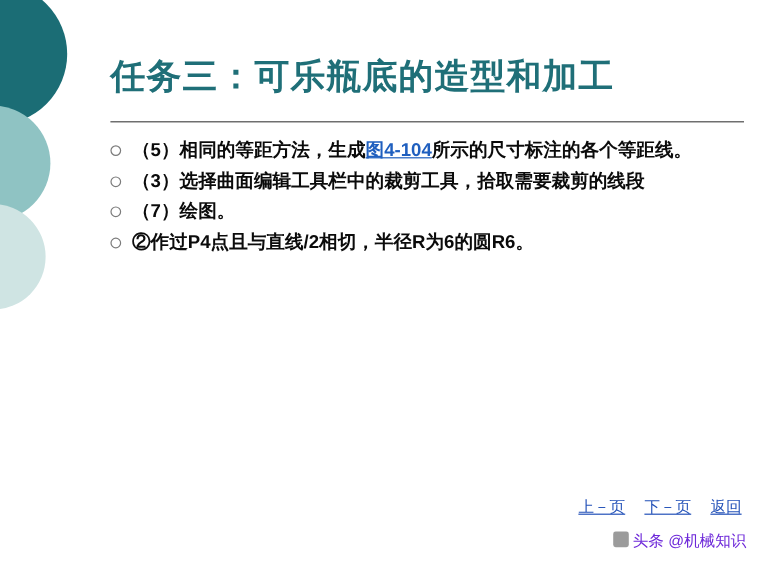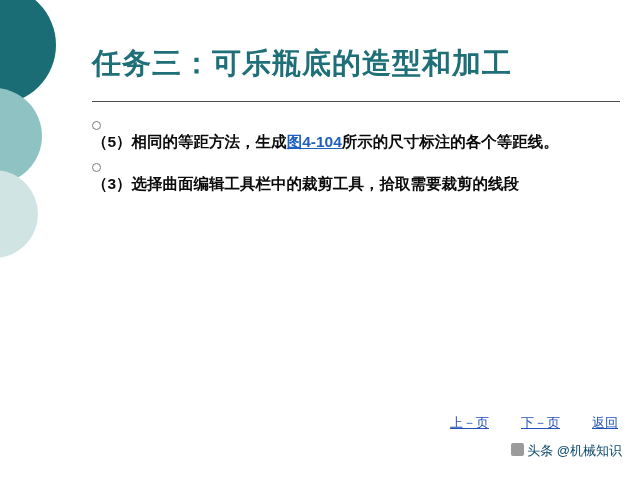--- a/index.html
+++ b/index.html
@@ -76,21 +76,20 @@
     top: 116px;
     width: 530px;
     margin: 0;
     padding: 0;
     list-style: none;
   }
   .bullet-row {
     display: flex;
     align-items: flex-start;
     margin-bottom: 5px;
-    flex-direction: column;
   }
   .bullet-mark {
     flex: 0 0 auto;
     width: 18px;
     padding-top: 5px;
     color: #6f6f6f;
     font-size: 11px;
     line-height: 1;
   }
   .bullet-mark span {
@@ -112,34 +111,34 @@
     color: #1f5fbf;
     text-decoration: underline;
     font-weight: bold;
   }
 
   .footer-nav {
     position: absolute;
     right: 22px;
     bottom: 36px;
     display: flex;
-    gap: 32px;
+    gap: 16px;
     font-size: 13px;
   }
   .footer-nav a {
     color: #2452b8;
     text-decoration: underline;
     cursor: pointer;
   }
 
   .watermark {
     position: absolute;
     right: 18px;
     bottom: 8px;
-    color: #0c4a6e;
+    color: #6d28d9;
     font-size: 13px;
   }
   .watermark .wm-icon {
     display: inline-block;
     width: 13px;
     height: 13px;
     border-radius: 2px;
     background: #9b9b9b;
     color: #fff;
     font-size: 9px;
@@ -168,22 +167,30 @@
       <span class="bullet-text">
         <span>（5）相同的等距方法，生成</span><a class="link-ref">图4-104</a><span>所示的尺寸标注的各个等距线。</span>
       </span>
     </li>
 
     <li class="bullet-row">
       <span class="bullet-mark"><span></span></span>
       <span class="bullet-text">（3）选择曲面编辑工具栏中的裁剪工具，拾取需要裁剪的线段</span>
     </li>
 
-
-
+    <li class="bullet-row">
+      <span class="bullet-mark"><span></span></span>
+      <span class="bullet-text">（7）绘图。</span>
+    </li>
+
+
+    <li class="bullet-row">
+      <span class="bullet-mark"><span></span></span>
+      <span class="bullet-text">②作过P4点且与直线/2相切，半径R为6的圆R6。</span>
+    </li>
 
 
 
 
   </ul>
 
   <div class="footer-nav">
     <a>上－页</a>
     <a>下－页</a>
     <a>返回</a>

